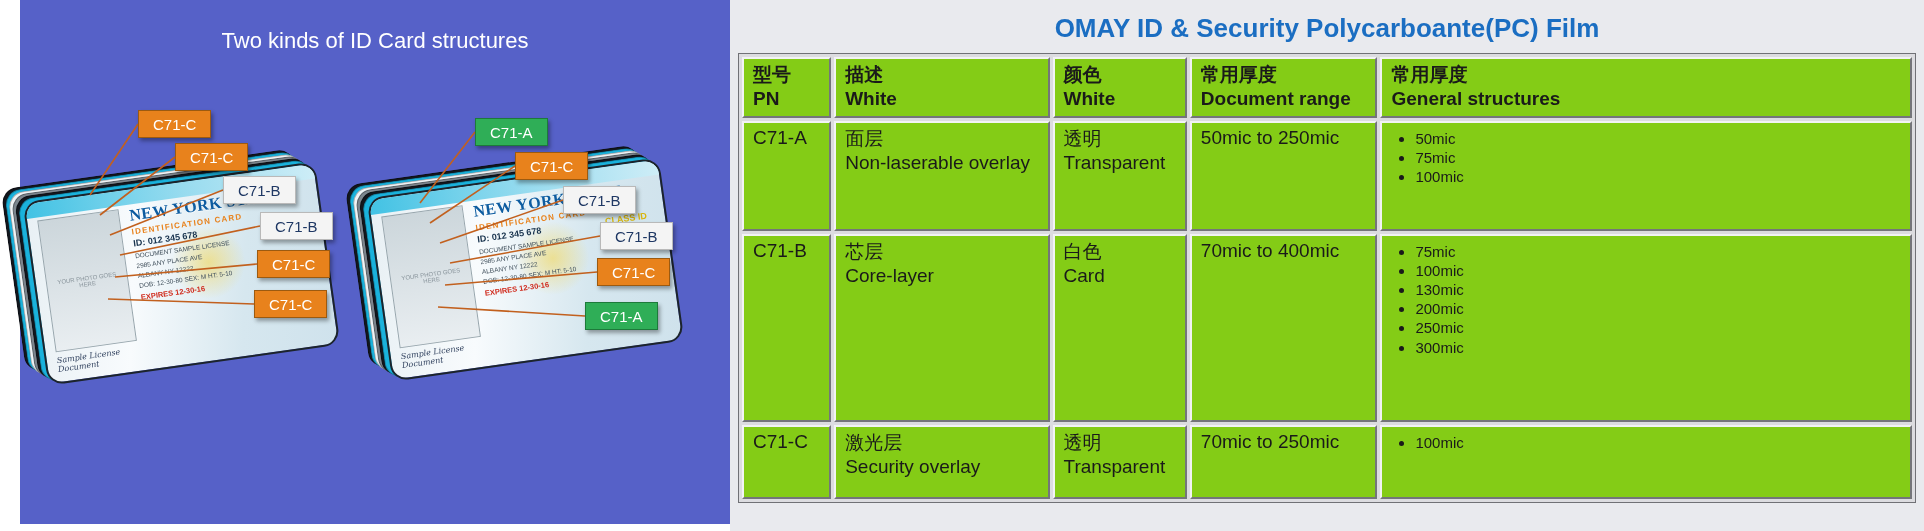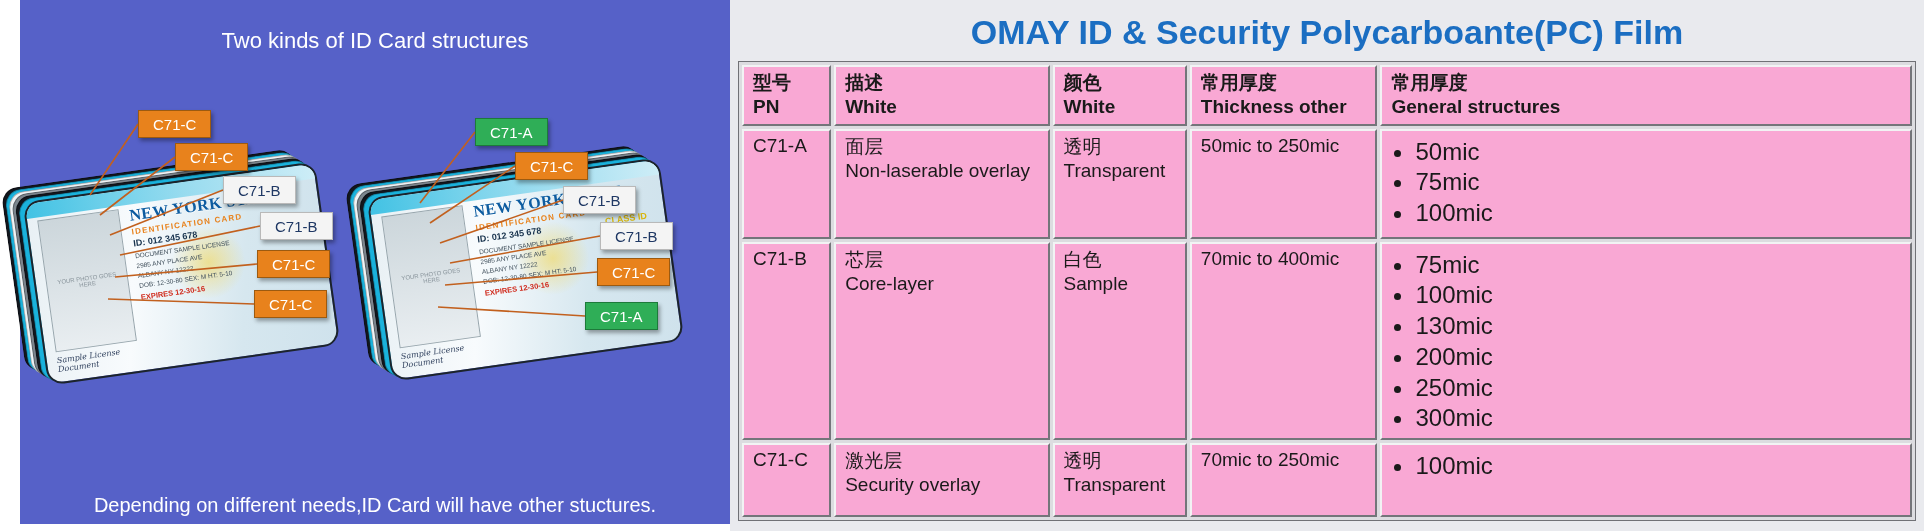--- a/index.html
+++ b/index.html
@@ -57,31 +57,31 @@
   .lab-o { background:#e8821c; color:#fff;    border:1px solid #9c5a10; }
   .lab-w { background:#f4f4f4; color:#1f3864; border:1px solid #b9b9b9; }
   .lab-g { background:#2fae57; color:#fff;    border:1px solid #1d7a3a; }
   .d1-l1{left:118px;top:15px;} .d1-l2{left:155px;top:48px;} .d1-l3{left:203px;top:81px;}
   .d1-l4{left:240px;top:117px;} .d1-l5{left:237px;top:155px;} .d1-l6{left:234px;top:195px;}
   .d2-l1{left:115px;top:23px;} .d2-l2{left:155px;top:57px;} .d2-l3{left:203px;top:91px;}
   .d2-l4{left:240px;top:127px;} .d2-l5{left:237px;top:163px;} .d2-l6{left:225px;top:207px;}
 
   
   .right-panel { flex:1; background:#e9eaee; padding:0 8px; }
-  .panel-title { text-align:center; padding:13px 0 9px; font-size:34px; font-weight:bold; color:#1b6ec2; }
+  .panel-title { text-align:center; padding:13px 0 9px; font-size:26px; font-weight:bold; color:#1b6ec2; }
   table.spec { width:100%; border-collapse:separate; border-spacing:3px; background:#dcdce0;
                border:1px solid #707176; table-layout:fixed; }
-  table.spec td { background:#f9a8d4; border:2px solid; border-color:#f2f3f4 #74757a #74757a #f2f3f4;
+  table.spec td { background:#84cc16; border:2px solid; border-color:#f2f3f4 #74757a #74757a #f2f3f4;
                   vertical-align:top; padding:4px 9px; color:#1a1a1a; overflow:hidden; }
   .zh, .en { font-size:19px; line-height:1.28; }
   tr.t-hdr .zh, tr.t-hdr .en { font-weight:bold; }
   .t-hdr { height:54px; } .t-r1 { height:110px; } .t-r2 { height:188px; } .t-r3 { height:74px; }
   .pn-cell, .range-cell { font-size:19px; }
   ul.thick { margin:2px 0 0; padding-left:24px; }
-  ul.thick li { font-size:24px; line-height:1.28; }
+  ul.thick li { font-size:15px; line-height:1.28; }
 </style>
 </head>
 <body>
 
 <div id="app">
 
   <div class="left-panel">
     <div class="slide-title">Two kinds of ID Card structures</div>
 
     <div class="diagram d1">
@@ -173,21 +173,20 @@
         <line x1="225" y1="221" x2="78" y2="212"></line>
       </svg>
       <div class="lab lab-g d2-l1">C71-A</div>
       <div class="lab lab-o d2-l2">C71-C</div>
       <div class="lab lab-w d2-l3">C71-B</div>
       <div class="lab lab-w d2-l4">C71-B</div>
       <div class="lab lab-o d2-l5">C71-C</div>
       <div class="lab lab-g d2-l6">C71-A</div>
     </div>
 
-    <div class="slide-footer">Depending on different needs,ID Card will have other stuctures.</div>
   </div>
 
   <div class="right-panel">
     <div class="panel-title">OMAY ID &amp; Security Polycarboante(PC) Film</div>
 
     <table class="spec">
       <colgroup>
         <col style="width:7.7%">
           <col style="width:18.6%">
           <col style="width:11.6%">
@@ -203,21 +202,21 @@
         <td>
           <div class="zh">描述</div>
           <div class="en">White</div>
         </td>
         <td>
           <div class="zh">颜色</div>
           <div class="en">White</div>
         </td>
         <td>
           <div class="zh">常用厚度</div>
-          <div class="en">Thickness other</div>
+          <div class="en">Document range</div>
         </td>
         <td>
           <div class="zh">常用厚度</div>
           <div class="en">General structures</div>
         </td>
       </tr>
 
       <tr class="t-r1">
         <td class="pn-cell">C71-A</td>
         <td>
@@ -239,21 +238,21 @@
       </tr>
 
       <tr class="t-r2">
         <td class="pn-cell">C71-B</td>
         <td>
           <div class="zh">芯层</div>
           <div class="en">Core-layer</div>
         </td>
         <td>
           <div class="zh">白色</div>
-          <div class="en">Sample</div>
+          <div class="en">Card</div>
         </td>
         <td class="range-cell">70mic to 400mic</td>
         <td>
           <ul class="thick">
             <li>75mic</li>
             <li>100mic</li>
             <li>130mic</li>
             <li>200mic</li>
             <li>250mic</li>
             <li>300mic</li>

